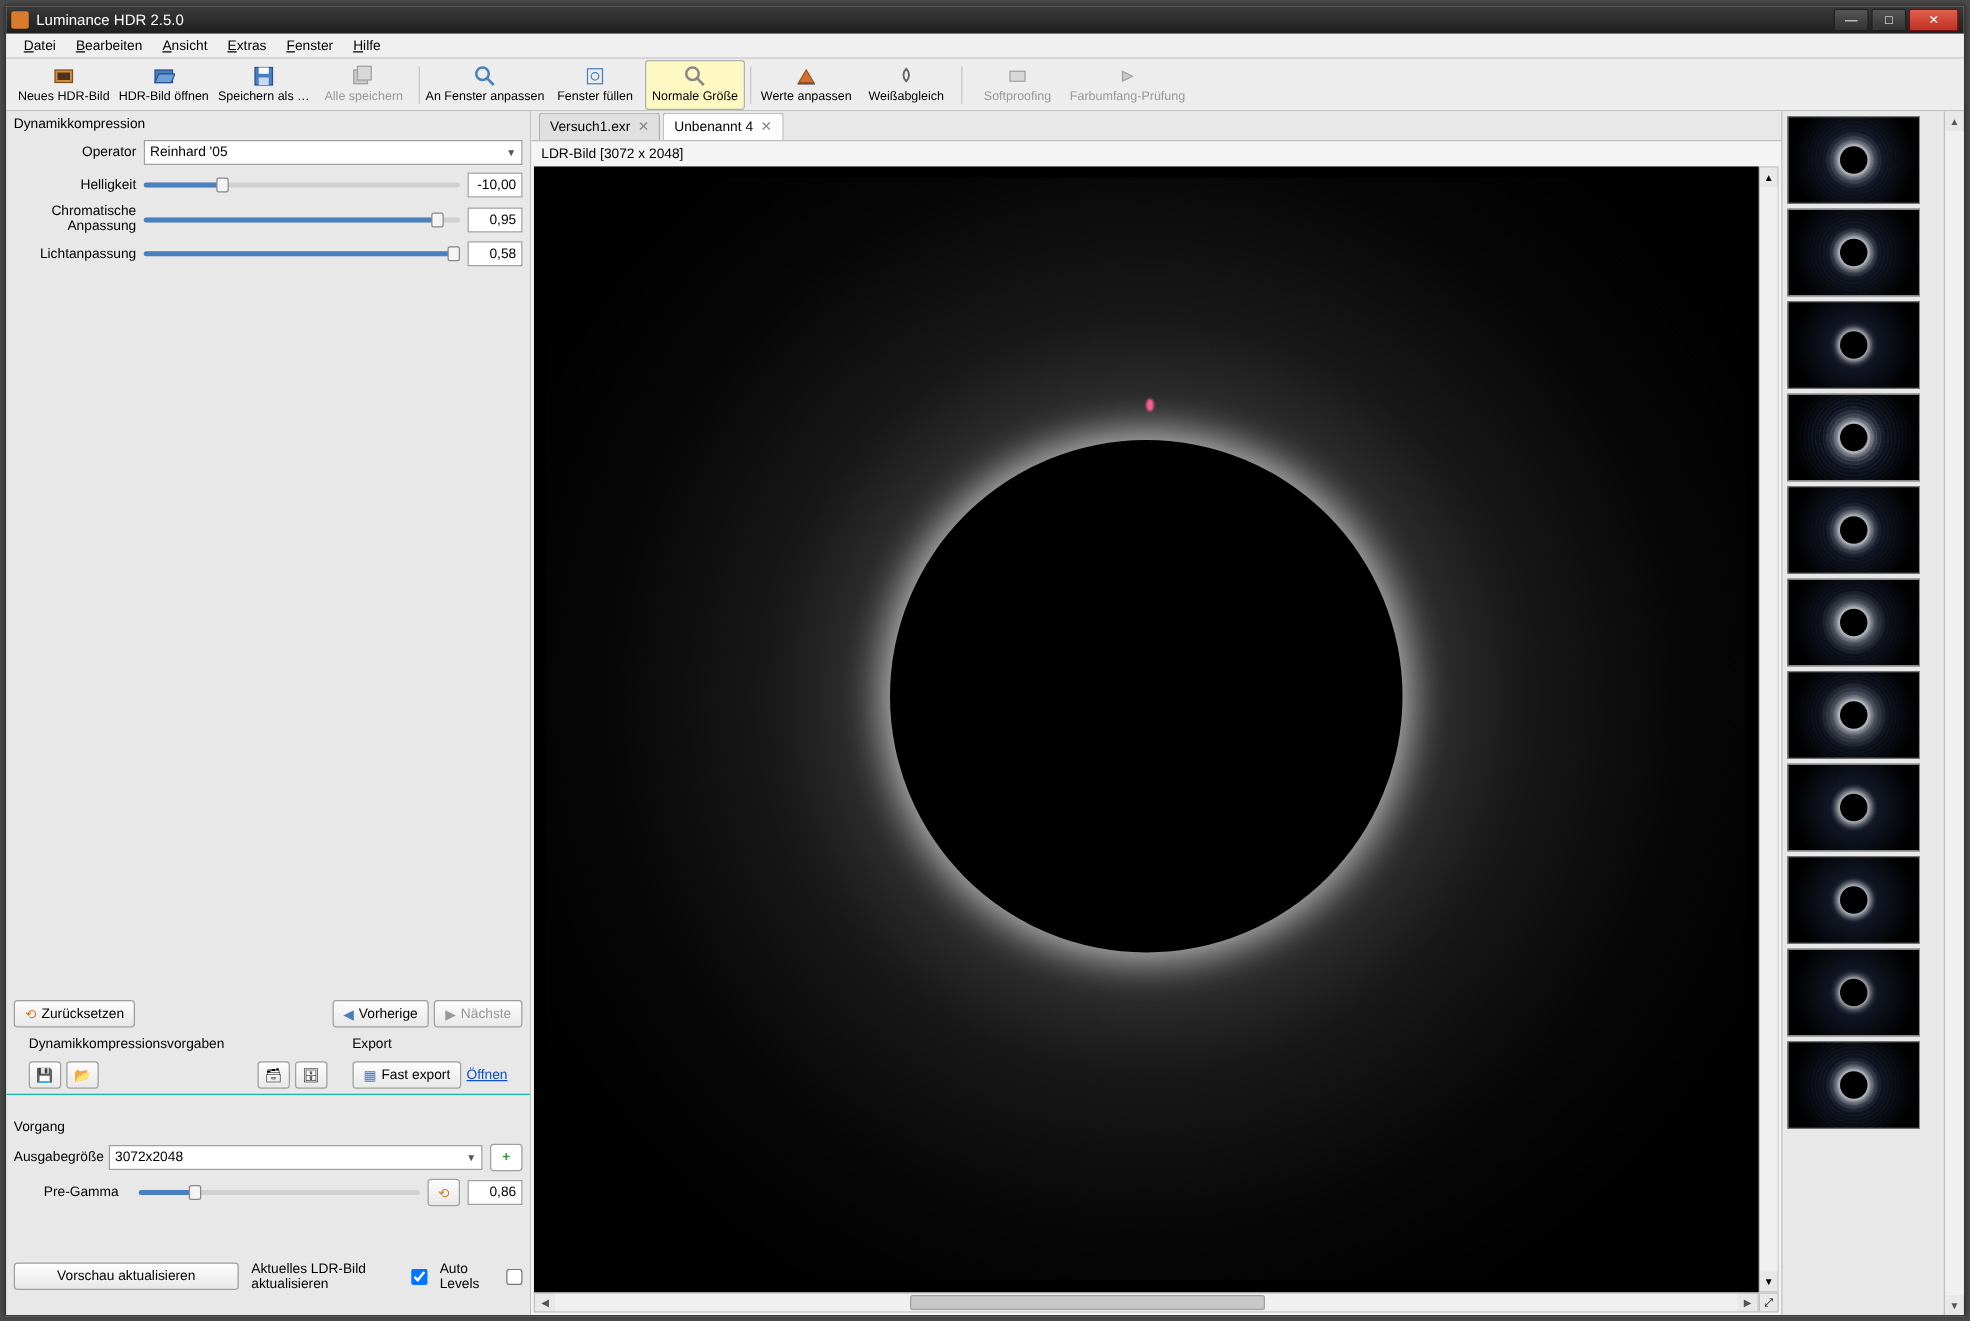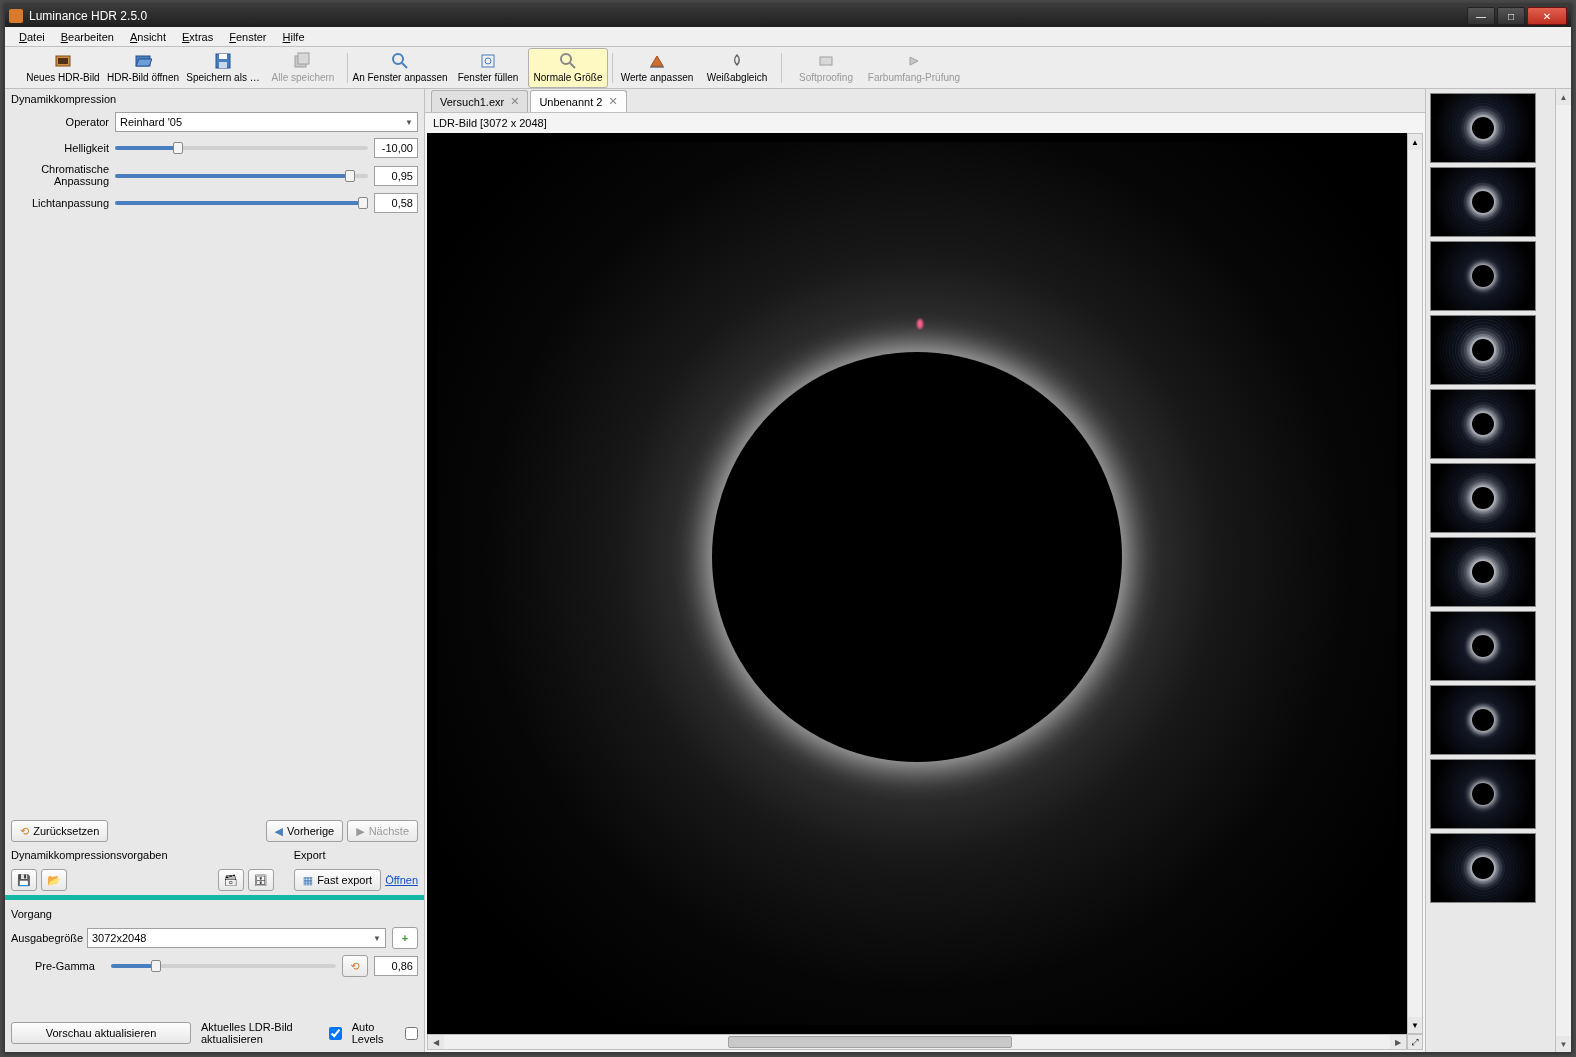--- a/index.html
+++ b/index.html
@@ -8,21 +8,21 @@
 .titlebar { height: 22px; background: linear-gradient(#3a3a3a,#1f1f1f); color: #fff; display: flex; align-items: center; padding: 0 4px; }
 .titlebar .app-icon { width: 14px; height: 14px; background: #d97a2d; margin-right: 6px; border-radius: 2px; }
 .titlebar .title { flex: 1; font-size: 12px; }
 .win-btns { display: flex; }
 .win-btn { width: 28px; height: 18px; margin-left: 2px; display: flex; align-items: center; justify-content: center; font-size: 10px; color: #fff; border-radius: 2px; }
 .win-btn.min, .win-btn.max { background: linear-gradient(#555,#333); border:1px solid #222; }
 .win-btn.close { background: linear-gradient(#e06050,#c03020); border:1px solid #701010; width: 40px; }
 .menubar { height: 20px; background: #f0f0f0; display: flex; align-items: center; padding: 0 6px; border-bottom: 1px solid #c0c0c0; }
 .menu-item { padding: 2px 8px; cursor: default; }
 .menu-item u { text-decoration: underline; }
-.toolbar { height: 42px; background: #ededed; display: flex; align-items: center; padding: 2px 18px; border-bottom: 1px solid #c0c0c0; gap: 0; }
+.toolbar { height: 42px; background: #ededed; display: flex; align-items: center; padding: 2px 6px; border-bottom: 1px solid #c0c0c0; gap: 0; }
 .tool-btn { display: flex; flex-direction: column; align-items: center; justify-content: center; width: 80px; height: 40px; border-radius: 3px; cursor: default; }
 .tool-btn.disabled { color: #999; }
 .tool-btn.active { background: #fef9c3; border: 1px solid #b0b0b0; }
 .tool-btn .ticon { width: 18px; height: 18px; margin-bottom: 2px; }
 .tool-btn .tlabel { font-size: 10px; white-space: nowrap; }
 .tool-sep { width: 1px; height: 30px; background: #c8c8c8; margin: 0 4px; }
 .body { flex: 1; display: flex; overflow: hidden; }
 .left-panel { width: 420px; background: #e8e8e8; display: flex; flex-direction: column; border-right: 1px solid #c0c0c0; }
 .panel-header { padding: 4px 6px; font-size: 11px; }
 .row { display: flex; align-items: center; padding: 3px 6px; gap: 6px; }
@@ -32,26 +32,26 @@
 .select .arrow { font-size: 8px; color: #555; }
 .slider { flex: 1; height: 14px; position: relative; }
 .slider .track { position: absolute; top: 5px; left: 0; right: 0; height: 4px; background: #d0d0d0; border-radius: 2px; }
 .slider .fill { position: absolute; top: 5px; left: 0; height: 4px; background: #4a7fbf; border-radius: 2px; }
 .slider .thumb { position: absolute; top: 1px; width: 10px; height: 12px; background: #f4f4f4; border: 1px solid #888; border-radius: 2px; transform: translateX(-5px); }
 .num-input { width: 44px; height: 20px; background: #fff; border: 1px solid #a0a0a0; text-align: right; padding: 0 4px; display:flex; align-items:center; justify-content:flex-end;}
 .spacer { flex: 1; }
 .btn { height: 22px; padding: 0 8px; background: linear-gradient(#fdfdfd,#e8e8e8); border: 1px solid #a0a0a0; border-radius: 3px; display: inline-flex; align-items: center; gap: 4px; cursor: default; }
 .btn.small-icon { width: 26px; padding: 0; justify-content: center; }
 .btn.disabled { color: #999; }
-.section-row { display:flex; align-items:center; padding: 4px 6px; gap: 20px;}
+.section-row { display:flex; align-items:center; padding: 4px 18px; gap: 20px;}
 .section { display:flex; flex-direction:column; gap:6px;}
 .section-title { font-size:11px; margin-bottom:2px;}
 .btn-row { display:flex; gap:4px; align-items:center;}
 .link { color:#1050c0; text-decoration:underline; cursor:pointer;}
-.bottom-controls { border-top:5px solid #14b8a6; padding:4px 0;}
+.bottom-controls { border-top:1px solid #14b8a6; padding:16px 0;}
 .center-panel { flex:1; background:#f4f4f4; display:flex; flex-direction:column; overflow:hidden;}
 .tabbar { height:24px; display:flex; align-items:flex-end; padding-left:6px; border-bottom:1px solid #c0c0c0; background:#e8e8e8;}
 .tab { height:22px; padding:0 8px; display:flex; align-items:center; gap:6px; background:#e0e0e0; border:1px solid #b0b0b0; border-bottom:none; border-top-left-radius:3px; border-top-right-radius:3px; margin-right:2px;}
 .tab.active { background:#fdfdfd; }
 .tab .close-x { color:#888; font-size:11px; cursor:pointer;}
 .ldr-label { padding:4px 8px; font-size:11px;}
 .image-area { flex:1; background:#f4f4f4; display:flex; flex-direction:column; overflow:hidden; padding:0 2px 2px 2px;}
 .image-wrapper { flex:1; background:#000; position:relative; overflow:hidden; display:flex; align-items:center; justify-content:center;}
 .eclipse { width:98%; height:98%; position:relative; background: radial-gradient(circle at 50% 47%, #e0e0e0 0%, #c8c8c8 6%, #b0b0b0 10%, #888 15%, #5a5a5a 22%, #333 32%, #181818 45%, #060606 65%, #000 85%); }
 .moon { position:absolute; border-radius:50%; background:#000; }
@@ -317,21 +317,21 @@
       </div>
     </div>
 
     <div class="center-panel">
       <div class="tabbar">
         <div class="tab">
           <span>Versuch1.exr</span>
           <span class="close-x">✕</span>
         </div>
         <div class="tab active">
-          <span>Unbenannt 2</span>
+          <span>Unbenannt 4</span>
           <span class="close-x">✕</span>
         </div>
       </div>
       <div class="ldr-label">LDR-Bild [3072 x 2048]</div>
       <div class="image-area">
         <div style="flex:1; display:flex; overflow:hidden;">
           <div class="image-wrapper">
             <div class="eclipse">
 
               <div style="position:absolute; left:50%; top:47%; width:430px; height:430px; transform:translate(-50%,-50%); border-radius:50%; background: radial-gradient(circle, transparent 48%, rgba(255,255,255,0.9) 50%, rgba(220,220,220,0.5) 53%, transparent 60%);"></div>

